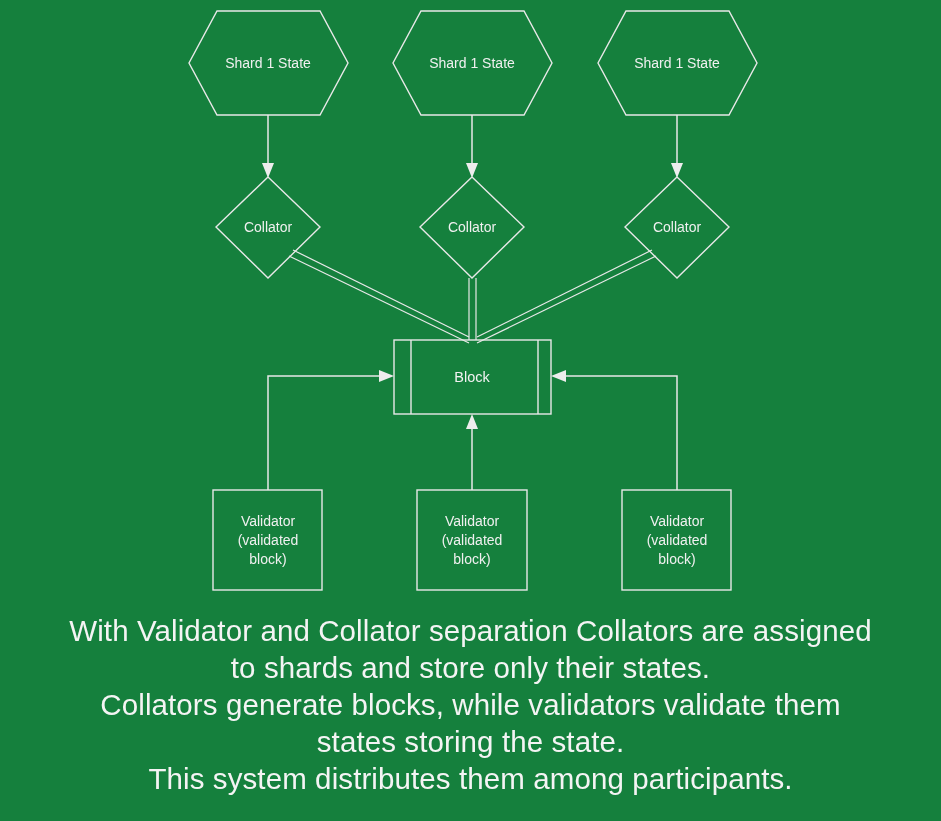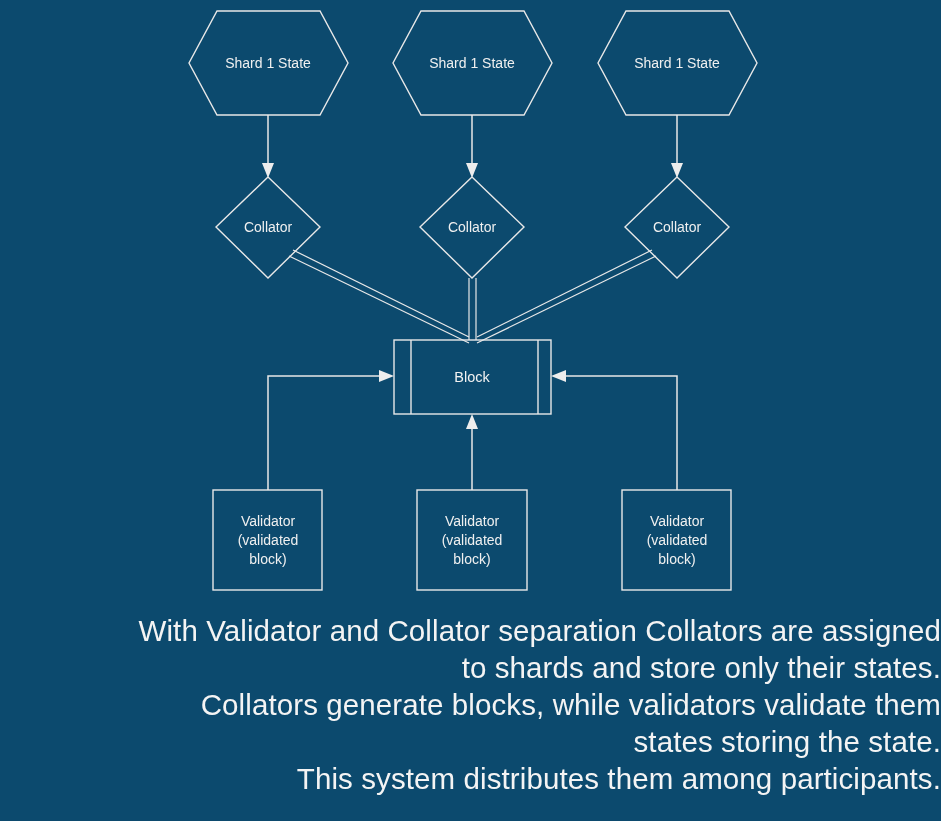--- a/index.html
+++ b/index.html
@@ -12,21 +12,21 @@
     width: 941px;
     height: 821px;
     overflow: hidden;
     font-family: "Liberation Sans", sans-serif;
     color: #f2f2f2;
   }
   #page {
     position: relative;
     width: 941px;
     height: 821px;
-    background: #0c4a6e;
+    background: #15803d;
   }
   #diagram {
     position: absolute;
     left: 0;
     top: 0;
     width: 941px;
     height: 610px;
     display: block;
   }
   .node-label {
@@ -64,21 +64,21 @@
   }
   .arrow-head {
     fill: #ededed;
     stroke: none;
   }
   #caption {
     position: absolute;
     left: 0;
     top: 612px;
     width: 941px;
-    text-align: right;
+    text-align: center;
     font-family: "Liberation Sans", sans-serif;
     font-size: 29.5px;
     line-height: 37px;
     color: #f4f4f4;
     letter-spacing: 0.1px;
   }
   #caption .cap-line {
     display: block;
     white-space: nowrap;
   }

